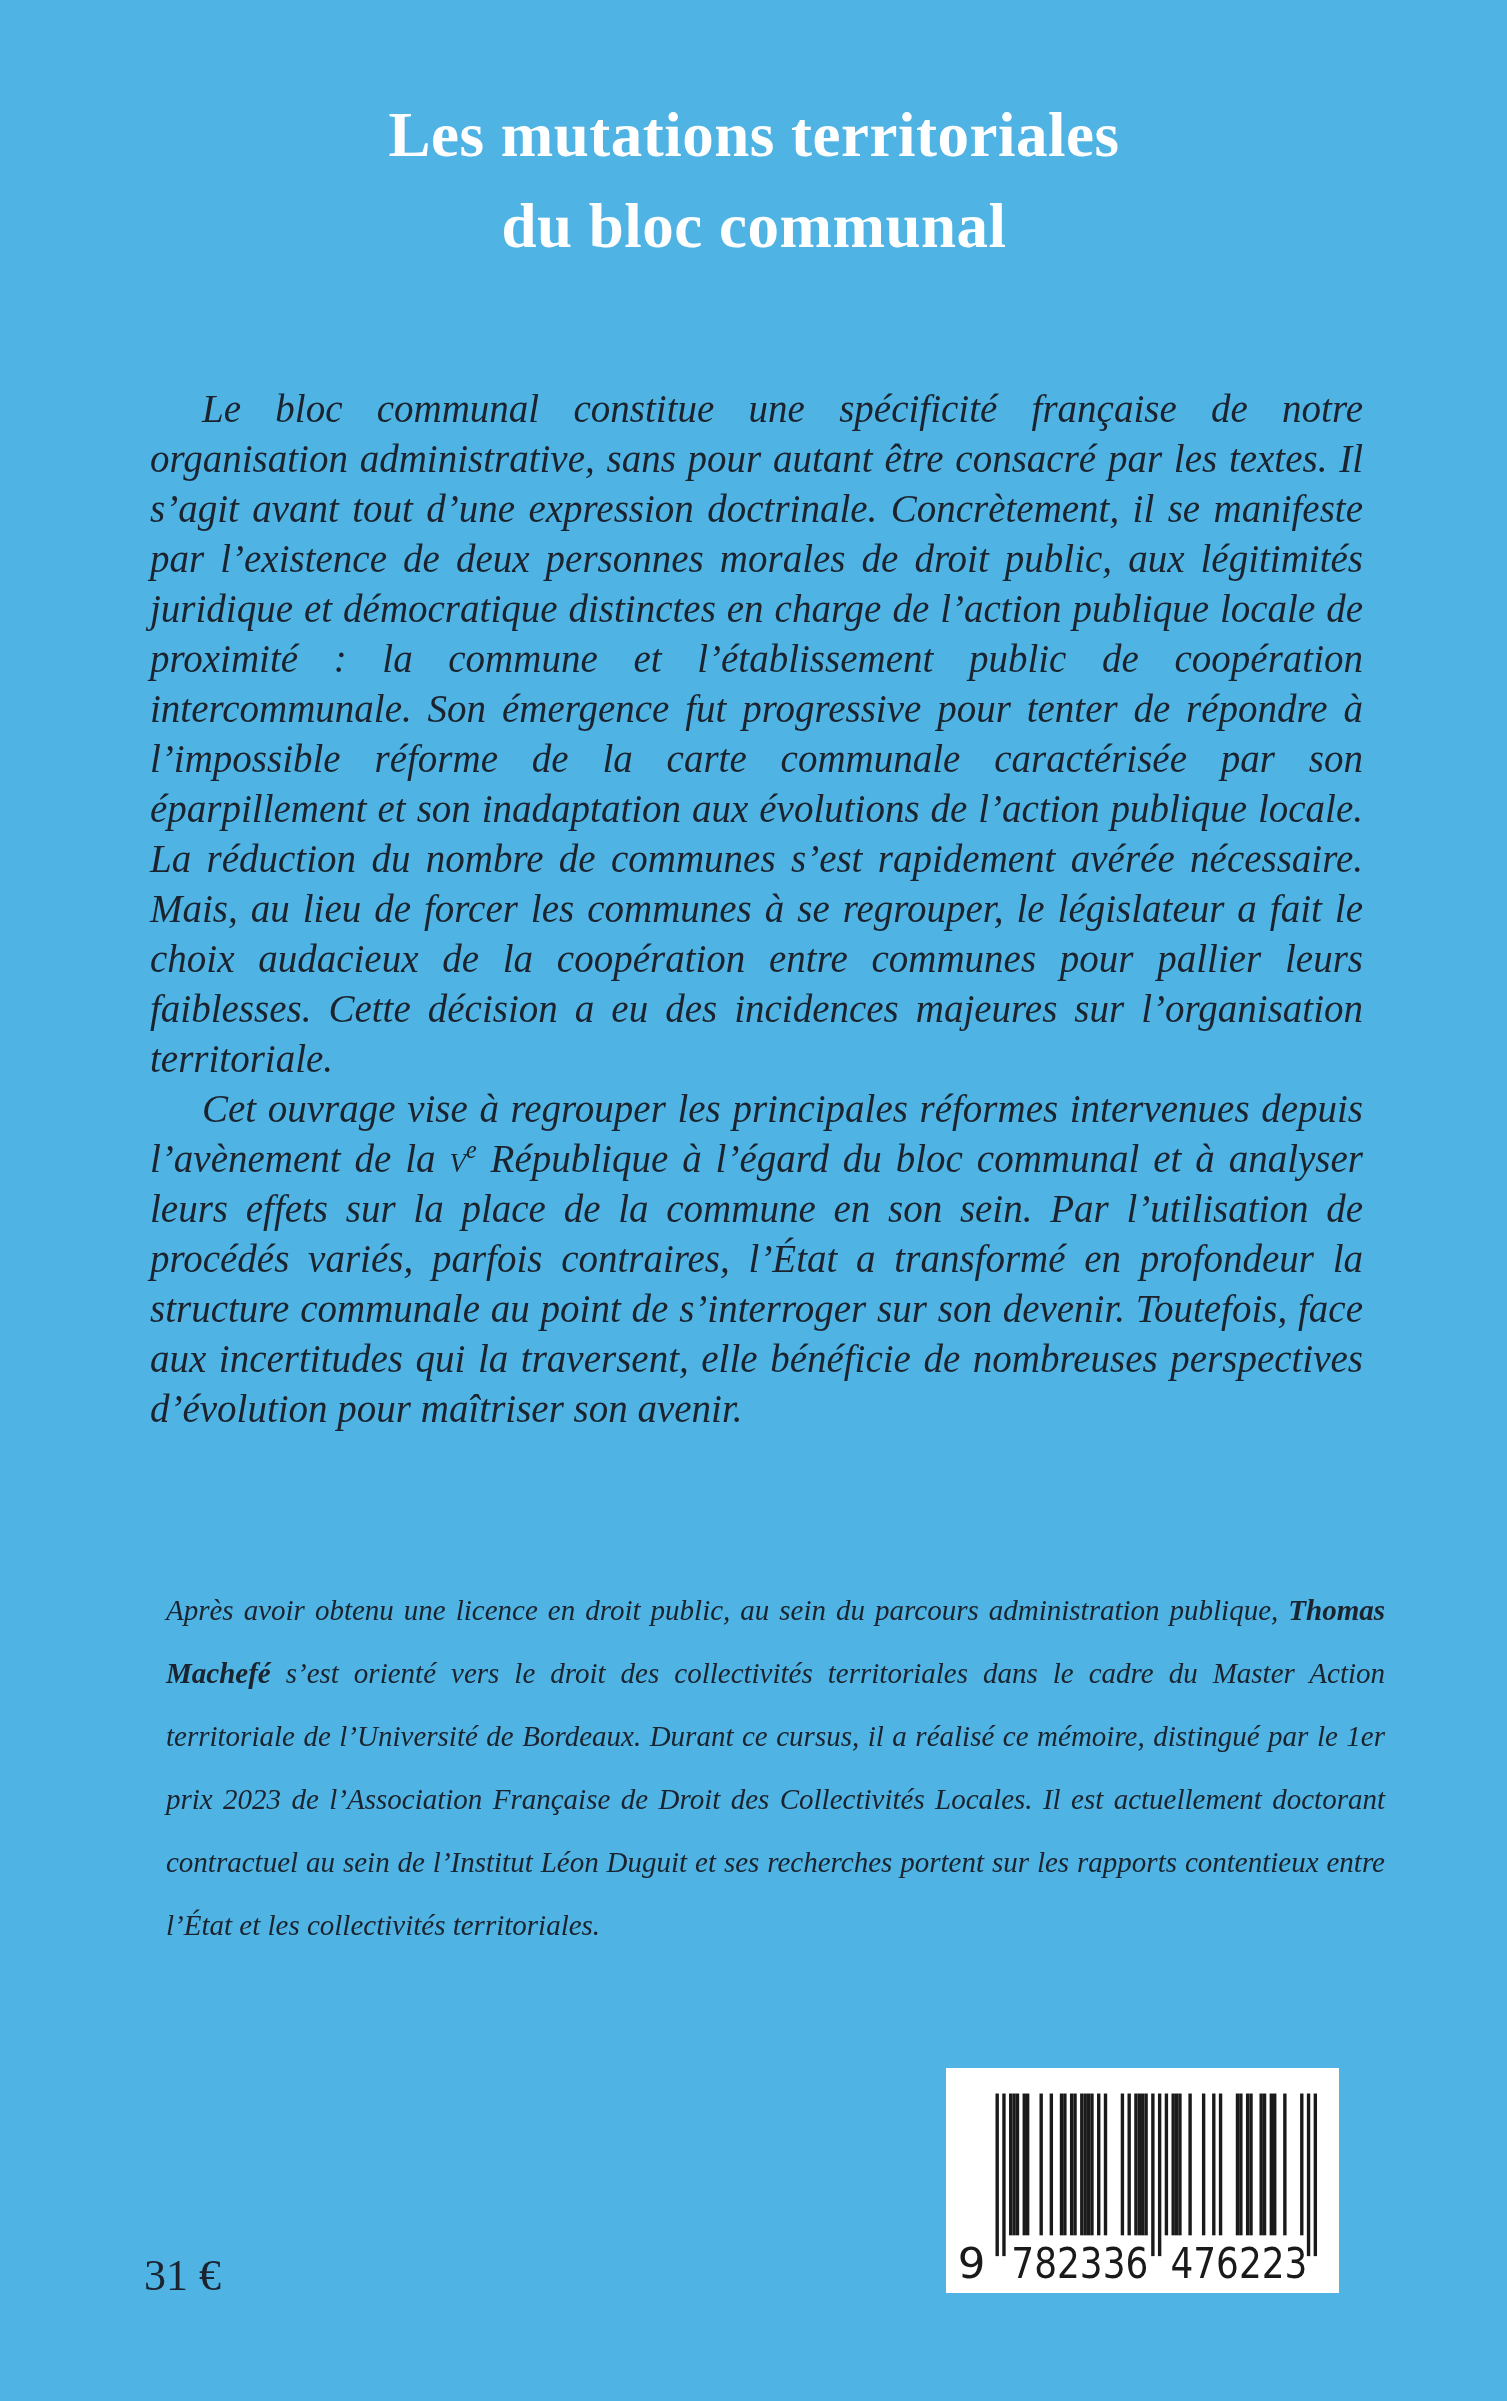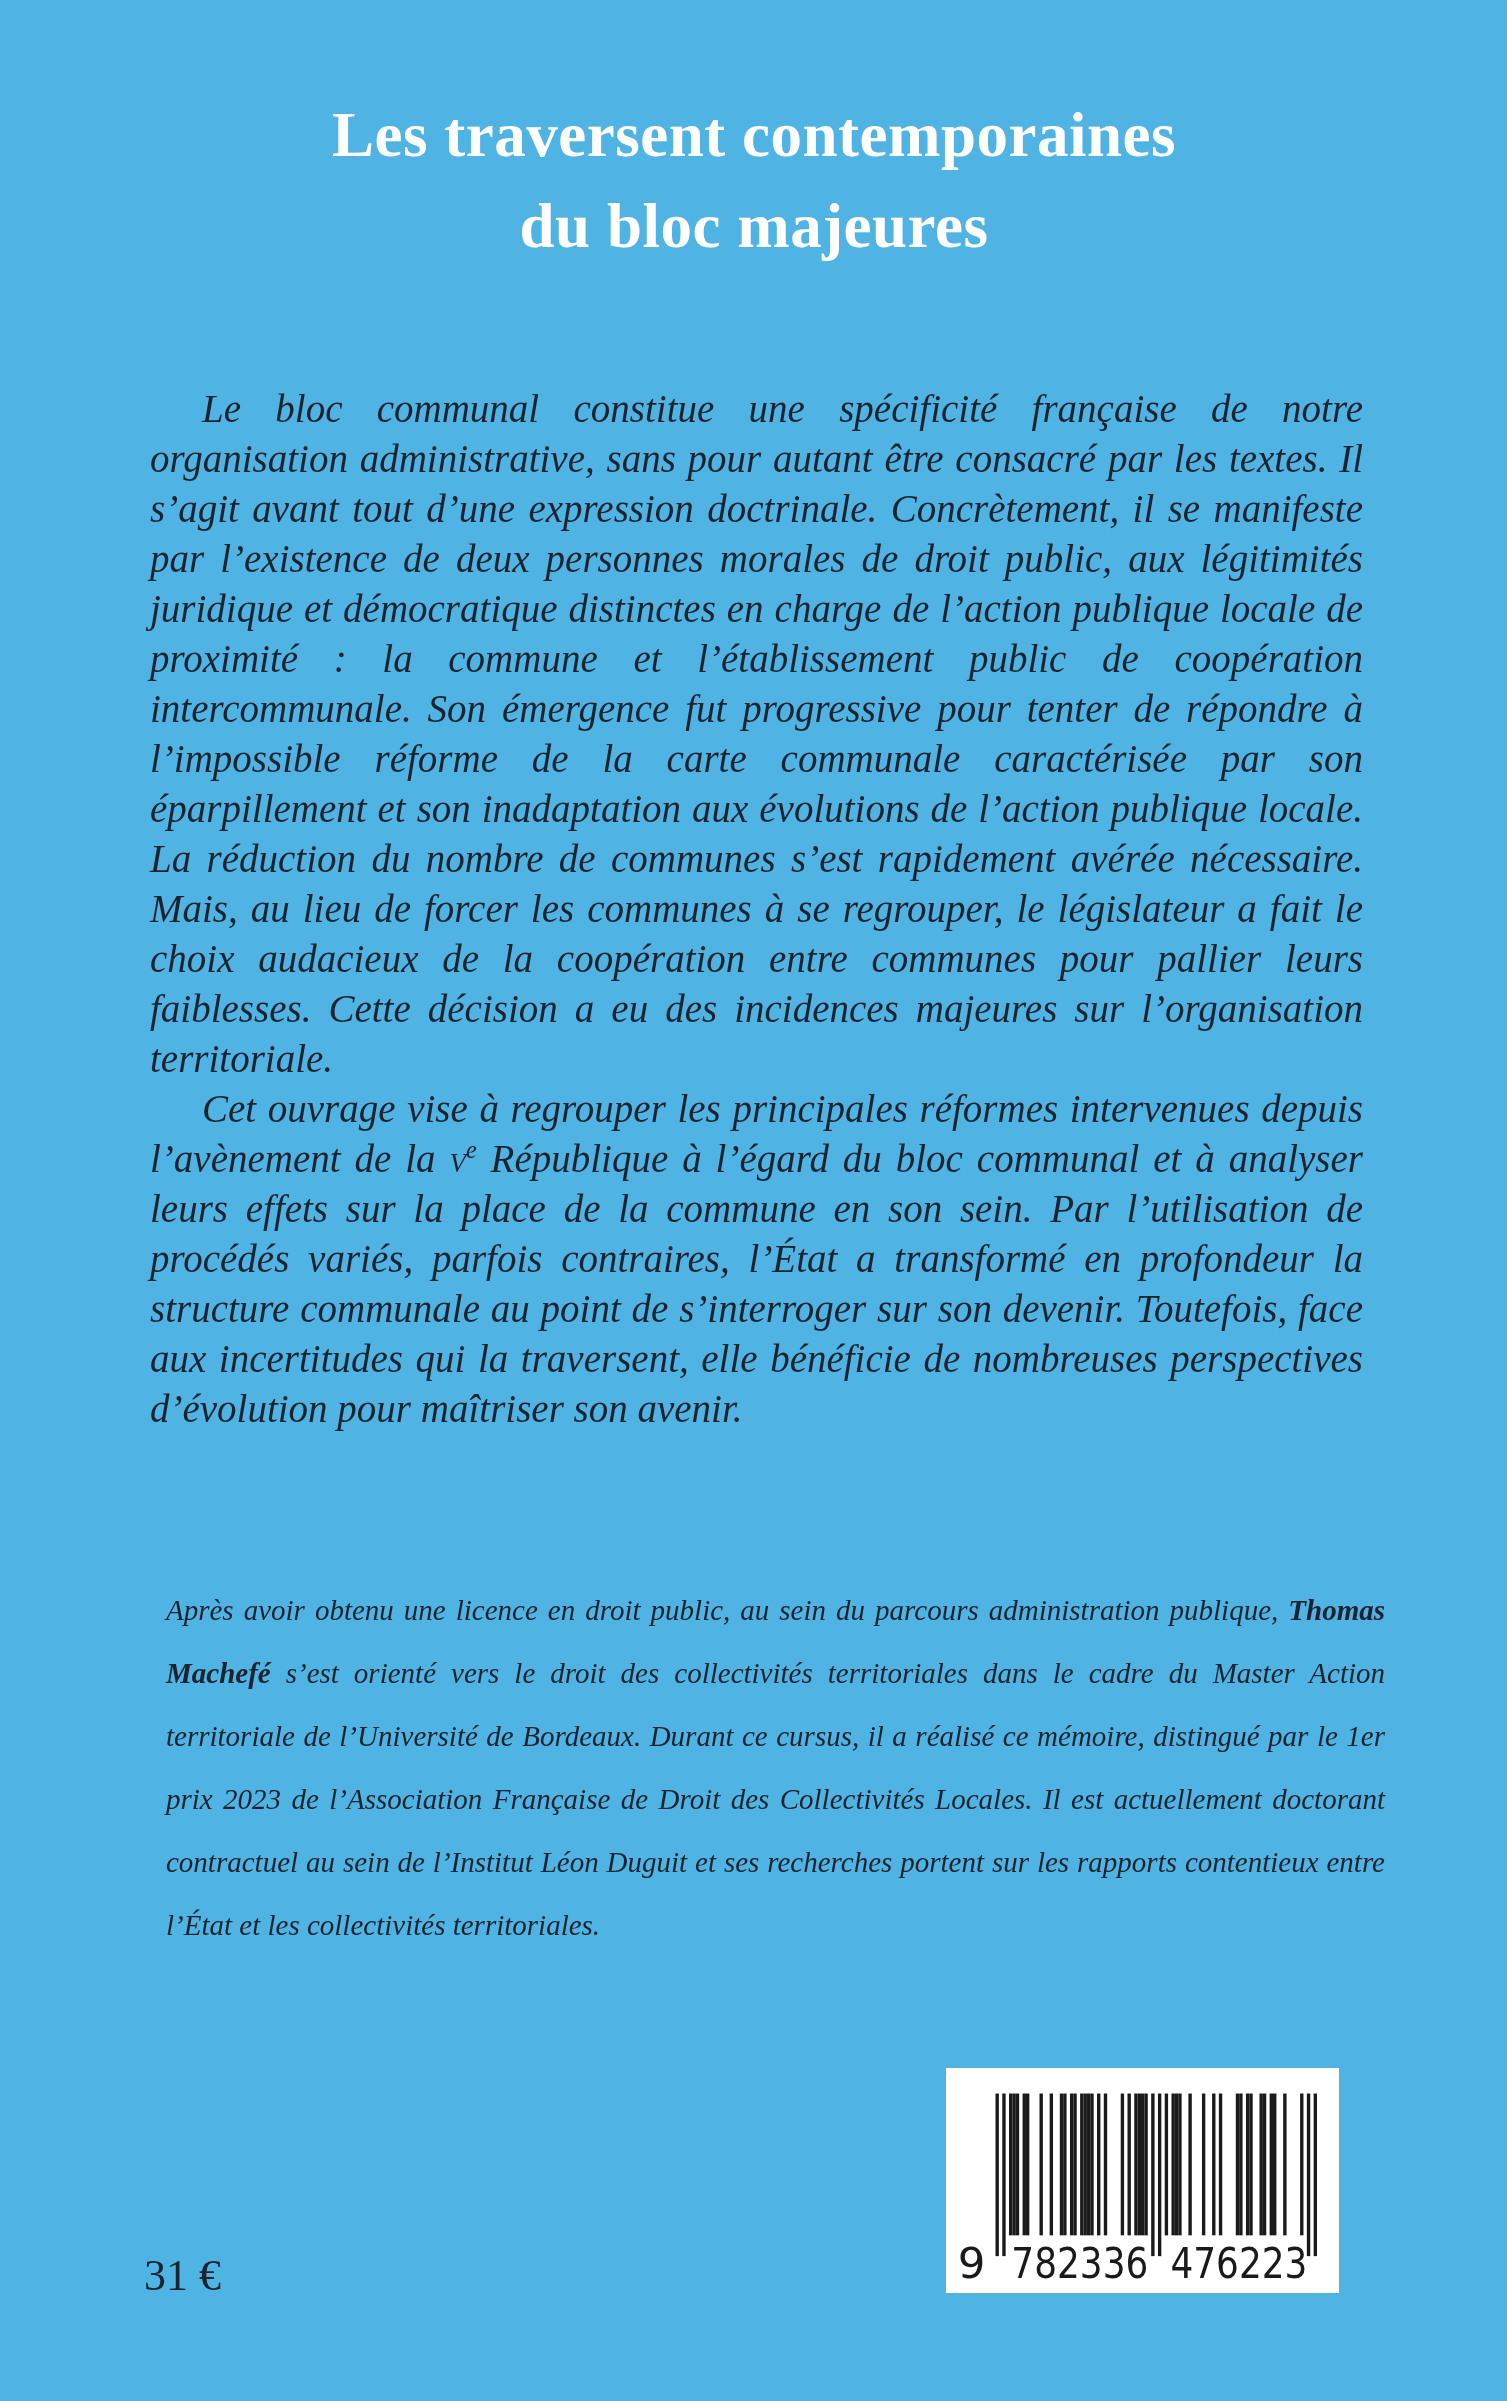--- a/index.html
+++ b/index.html
@@ -67,22 +67,22 @@
     background:#FFFFFF;
   }
   .barcode-box svg{display:block;width:393px;height:225px;}
 </style>
 </head>
 <body>
 
 <div class="cover">
 
   <h1 class="title">
-    <span>Les traversent contemporaines</span><br>
-    <span>du bloc majeures</span>
+    <span>Les mutations territoriales</span><br>
+    <span>du bloc communal</span>
   </h1>
 
   <div class="synopsis">
     <p>Le bloc communal constitue une spécificité française de notre organisation administrative, sans pour autant être consacré par les textes. Il s’agit avant tout d’une expression doctrinale. Concrètement, il se manifeste par l’existence de deux personnes morales de droit public, aux légitimités juridique et démocratique distinctes en charge de l’action publique locale de proximité : la commune et l’établissement public de coopération intercommunale. Son émergence fut progressive pour tenter de répondre à l’impossible réforme de la carte communale caractérisée par son éparpillement et son inadaptation aux évolutions de l’action publique locale. La réduction du nombre de communes s’est rapidement avérée nécessaire. Mais, au lieu de forcer les communes à se regrouper, le législateur a fait le choix audacieux de la coopération entre communes pour pallier leurs faiblesses. Cette décision a eu des incidences majeures sur l’organisation territoriale.</p>
     <p><span>Cet ouvrage vise à regrouper les principales réformes intervenues depuis l’avènement de la </span><span class="smallcap">v</span><sup>e</sup><span> République à l’égard du bloc communal et à analyser leurs effets sur la place de la commune en son sein. Par l’utilisation de procédés variés, parfois contraires, l’État a transformé en profondeur la structure communale au point de s’interroger sur son devenir. Toutefois, face aux incertitudes qui la traversent, elle bénéficie de nombreuses perspectives d’évolution pour maîtriser son avenir.</span></p>
   </div>
 
   <div class="bio"><span>Après avoir obtenu une licence en droit public, au sein du parcours administration publique, </span><span style="font-weight: bold;">Thomas Machefé</span><span> s’est orienté vers le droit des collectivités territoriales dans le cadre du Master Action territoriale de l’Université de Bordeaux. Durant ce cursus, il a réalisé ce mémoire, distingué par le 1er prix 2023 de l’Association Française de Droit des Collectivités Locales. Il est actuellement doctorant contractuel au sein de l’Institut Léon Duguit et ses recherches portent sur les rapports contentieux entre l’État et les collectivités territoriales.</span></div>
 
   <div class="price">31 €</div>

